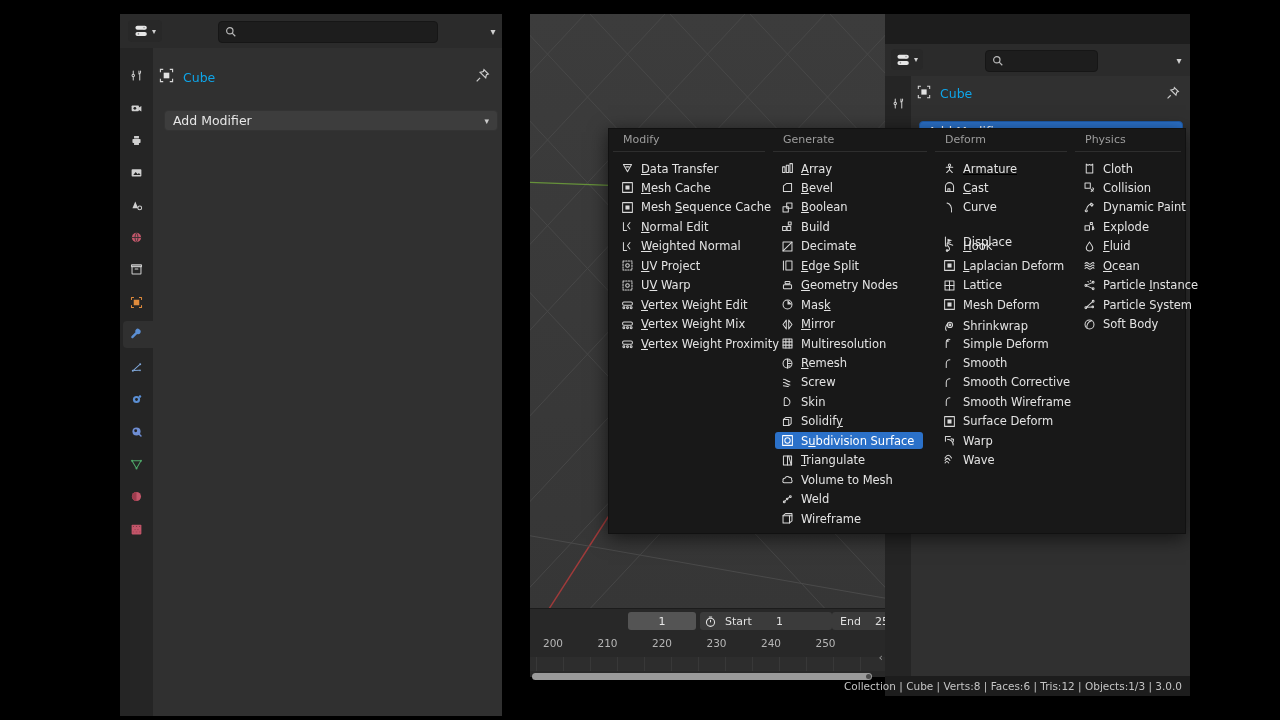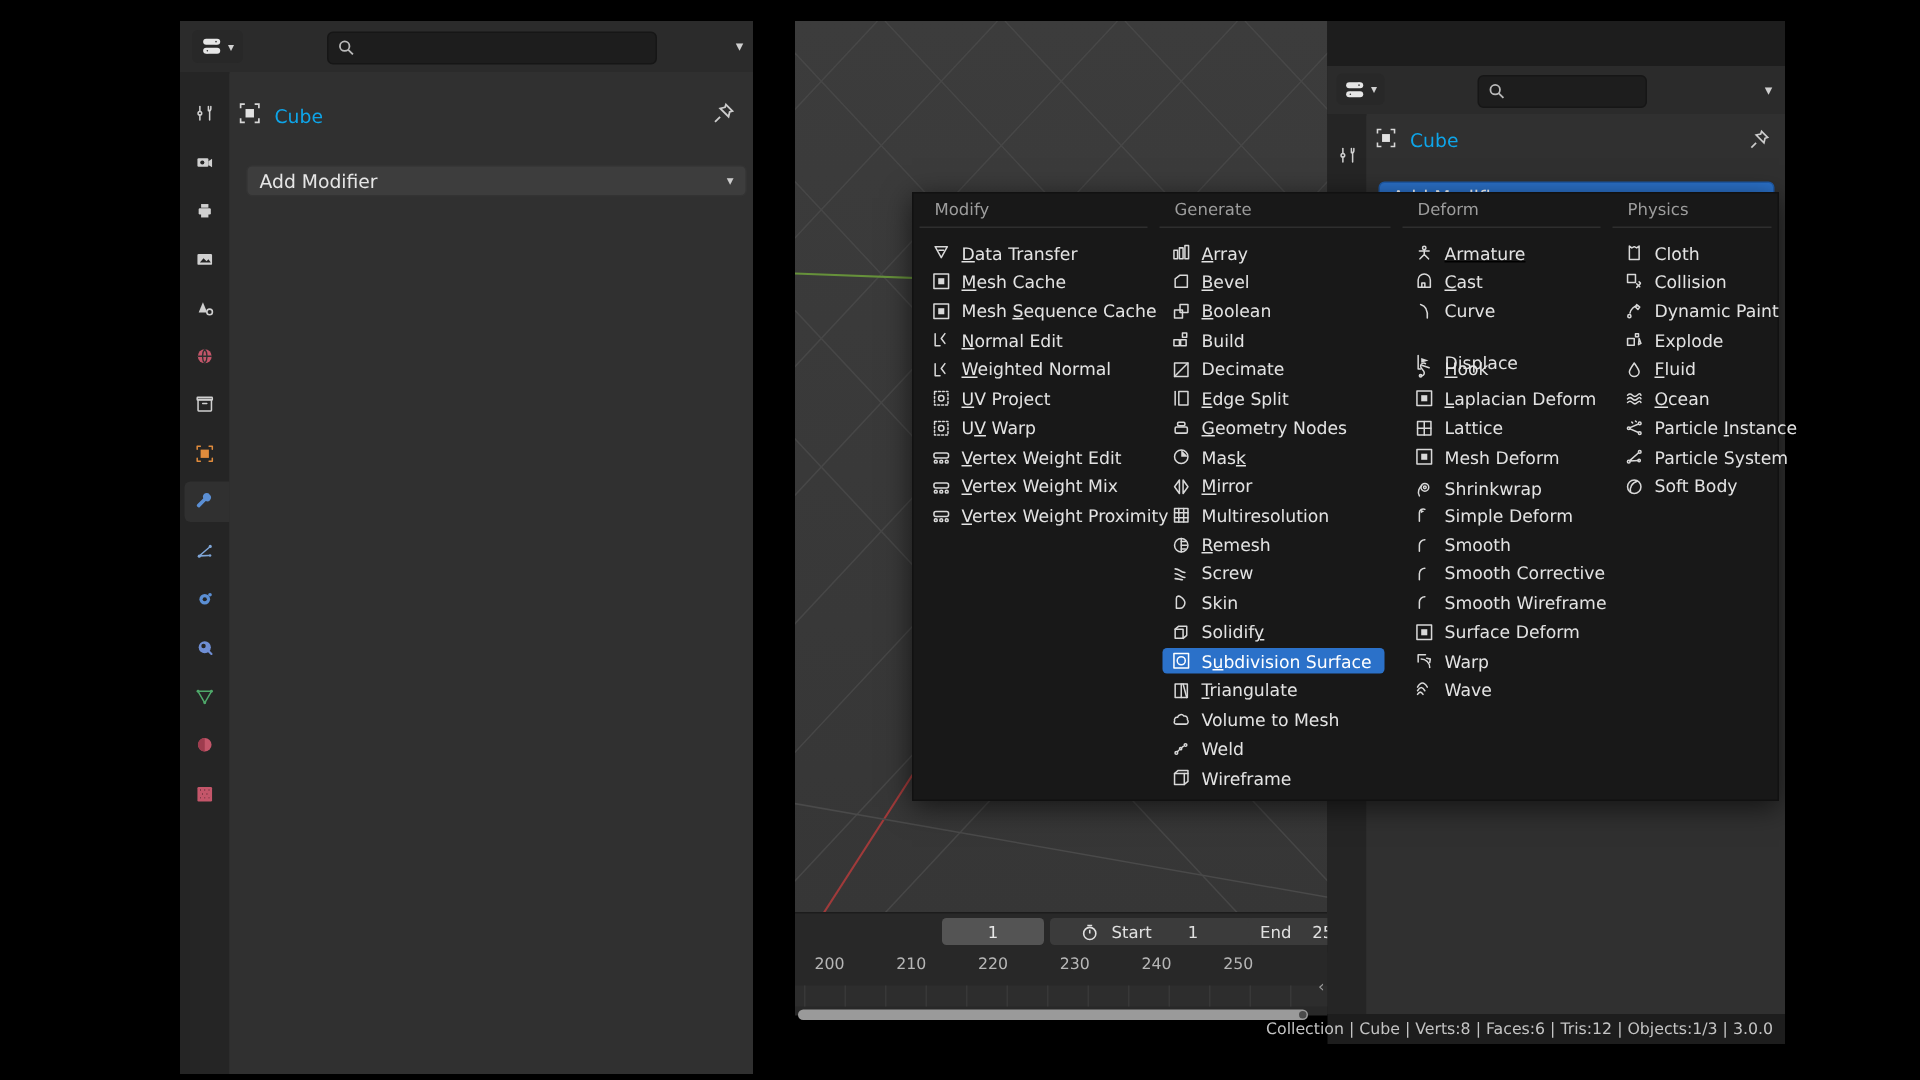--- a/index.html
+++ b/index.html
@@ -132,21 +132,21 @@
       </g>
       <line x1="-10" y1="168" x2="365" y2="182" stroke="#6b9b3b" stroke-width="1.4" opacity="0.9"></line>
       <line x1="-10" y1="640" x2="80" y2="500" stroke="#a63b3b" stroke-width="1.4" opacity="0.95"></line>
       <line x1="-10" y1="520" x2="360" y2="585" stroke="#4a4a4a" stroke-width="1"></line>
     </svg>
   </div>
 
   <div class="abs nosel" id="timeline">
     <div class="tl-field" style="left:98px;top:3px;width:68px;">1</div>
 
-    <div class="tl-seg" style="left:170px;top:3px;width:128px;padding-left:20px;gap:8px;">
+    <div class="tl-seg" style="left:170px;top:3px;width:128px;padding-left:4px;gap:8px;">
       <span class="mm-ico">
         <svg width="13" height="13" viewBox="0 0 16 16" fill="none" stroke="#e0e0e0" stroke-width="1.3">
           <circle cx="8" cy="9" r="5"></circle>
             <line x1="8" y1="9" x2="8" y2="6"></line>
             <line x1="6" y1="2.5" x2="10" y2="2.5"></line>
         </svg>
       </span>
       <span class="tl-lbl">Start</span>
       <span class="tl-lbl" style="margin-left:16px;">1</span>
     </div>

